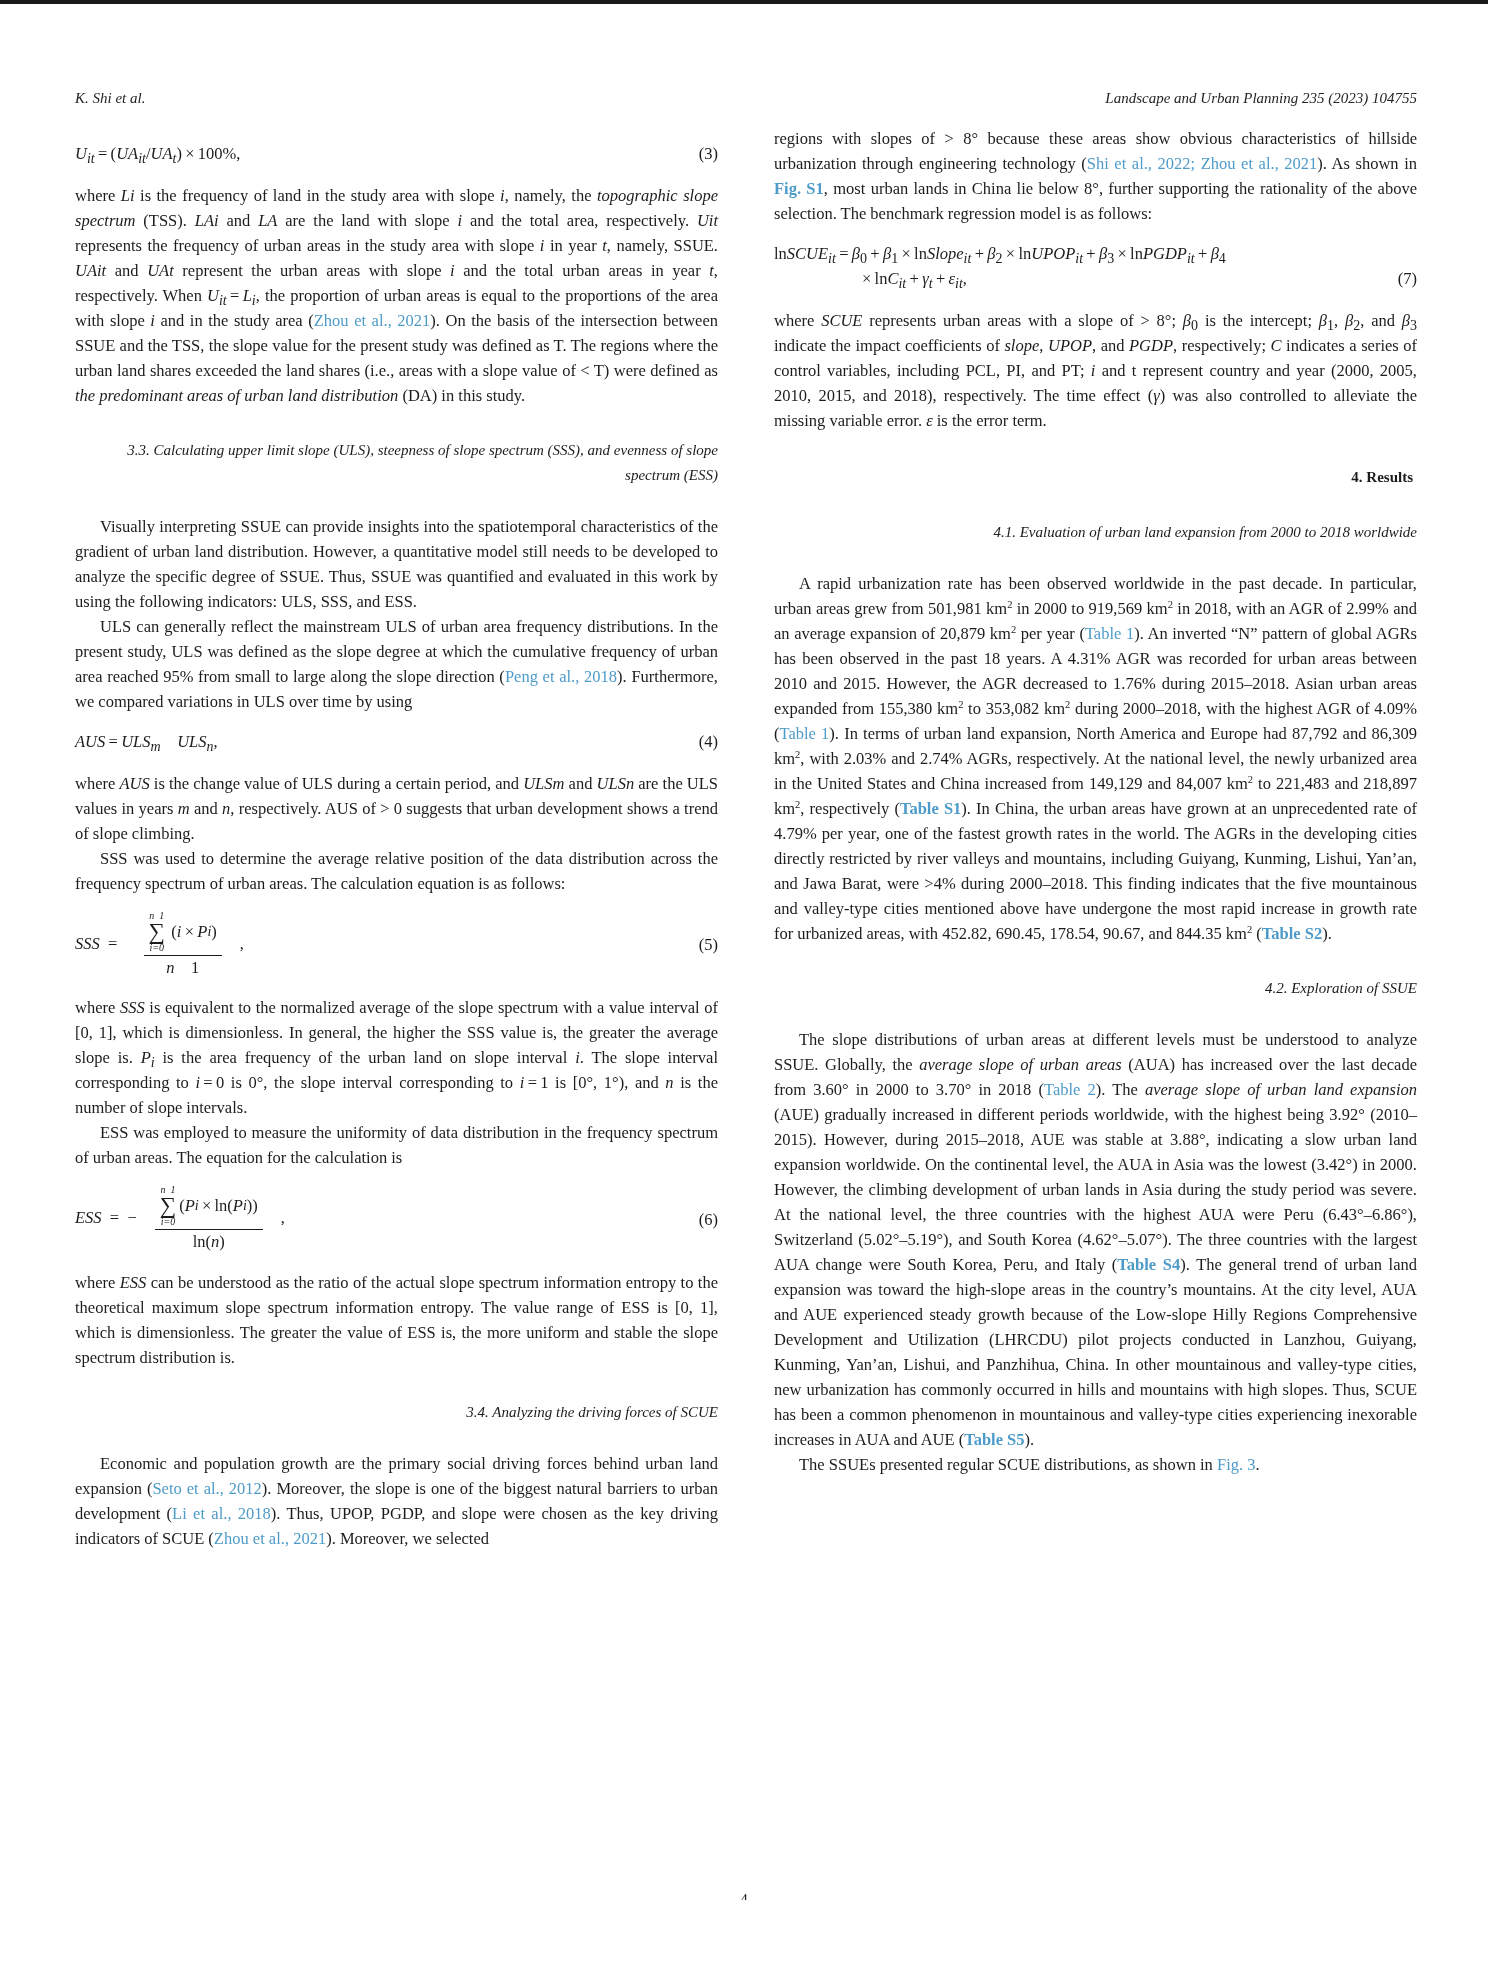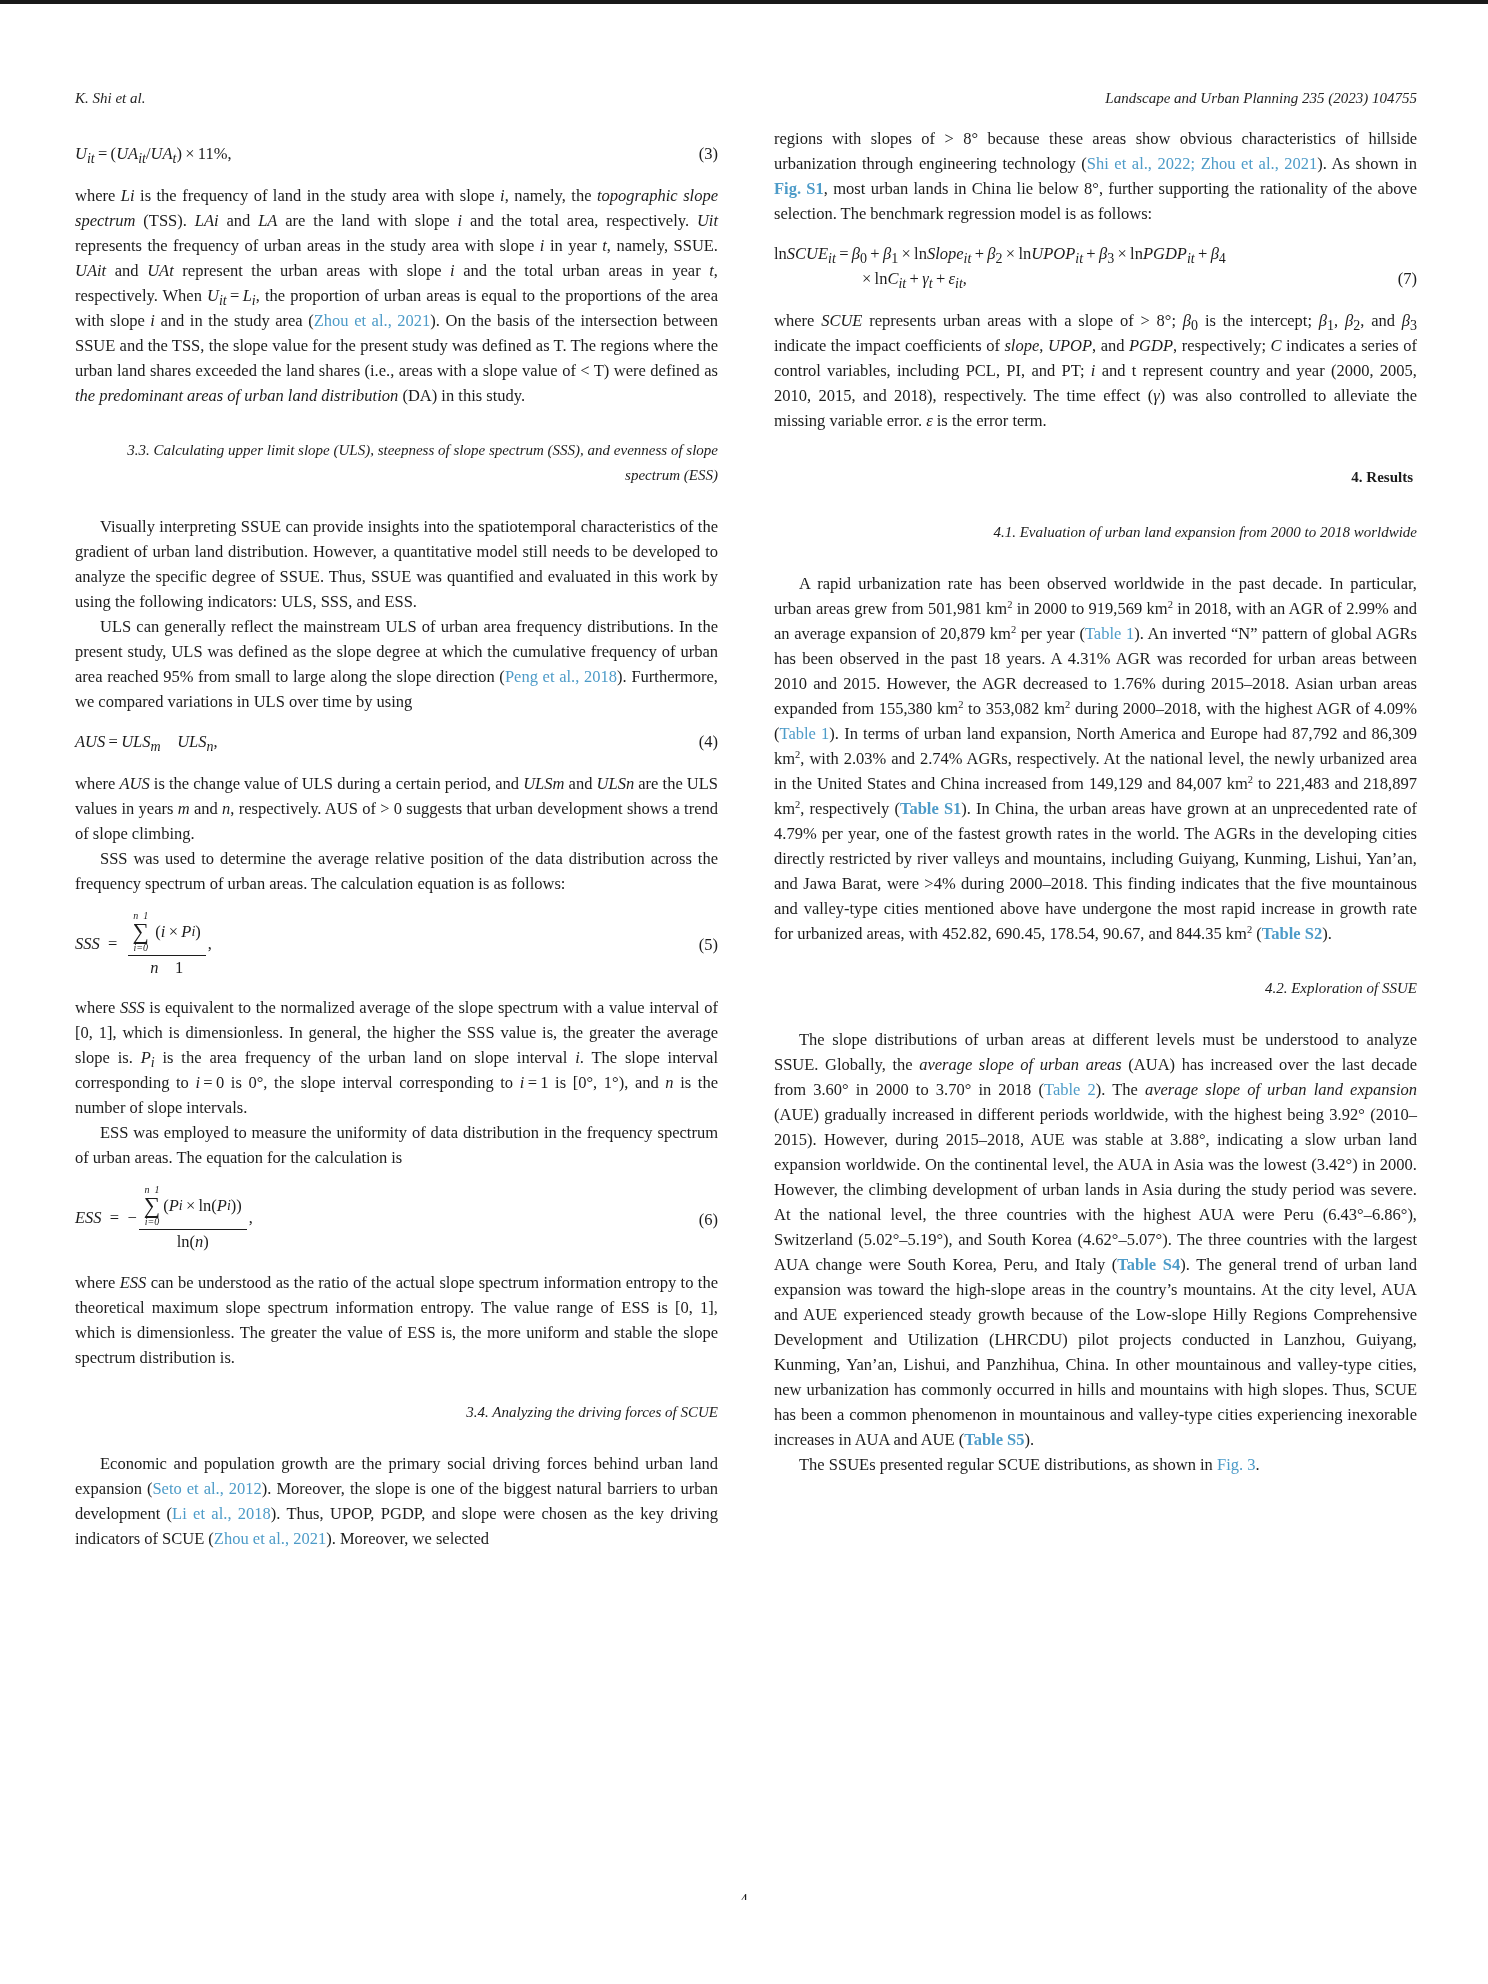--- a/index.html
+++ b/index.html
@@ -35,21 +35,21 @@
     display:flex; justify-content:space-between; align-items:center;
     margin:15px 0 17px; text-align:left;
   }
   .eq.end{align-items:flex-end;gap:12px;}
   .eq-lines{flex:1 1 auto;}
   .eq-line{white-space:nowrap;}
   .eq-line.cont{margin-left:88px; }
   .eq-num{flex:0 0 auto; padding-left:8px;}
   .frac{
     display:inline-flex; flex-direction:column; align-items:center;
-    vertical-align:middle; margin:0 2px; line-height:1.25;
+    vertical-align:middle; margin:0 18px; line-height:1.25;
   }
   .fnum{
     display:inline-flex; align-items:center;
     border-bottom:1.4px solid var(--ink); padding:0 5px 2px;
   }
   .fden{padding-top:2px;}
   .sum{
     display:inline-flex; flex-direction:column; align-items:center;
     line-height:1; margin-right:3px; vertical-align:middle;
   }
@@ -68,21 +68,21 @@
 
   <div class="header">
     <span>K. Shi et al.</span>
     <span>Landscape and Urban Planning 235 (2023) 104755</span>
   </div>
 
   <div class="content">
     <div class="col" id="col-left">
         <div class="eq">
           <div class="eq-lines">
-            <div class="eq-line"><i>U</i><sub class="it">it</sub><span> = (</span><i>UA</i><sub class="it">it</sub><span>/</span><i>UA</i><sub class="it">t</sub><span>) × 11%,</span></div>
+            <div class="eq-line"><i>U</i><sub class="it">it</sub><span> = (</span><i>UA</i><sub class="it">it</sub><span>/</span><i>UA</i><sub class="it">t</sub><span>) × 100%,</span></div>
           </div>
           <span class="eq-num">(3)</span>
         </div>
         <p class="para"><span>where </span><i>Li</i><span> is the frequency of land in the study area with slope </span><i>i</i><span>, namely, the </span><i>topographic slope spectrum</i><span> (TSS). </span><i>LAi</i><span> and </span><i>LA</i><span> are the land with slope </span><i>i</i><span> and the total area, respectively. </span><i>Uit</i><span> represents the frequency of urban areas in the study area with slope </span><i>i</i><span> in year </span><i>t</i><span>, namely, SSUE. </span><i>UAit</i><span> and </span><i>UAt</i><span> represent the urban areas with slope </span><i>i</i><span> and the total urban areas in year </span><i>t</i><span>, respectively. When </span><i>U</i><sub class="it">it</sub><span> = </span><i>L</i><sub class="it">i</sub><span>, the proportion of urban areas is equal to the proportions of the area with slope </span><i>i</i><span> and in the study area (</span><a class="lnk">Zhou et al., 2021</a><span>). On the basis of the intersection between SSUE and the TSS, the slope value for the present study was defined as T. The regions where the urban land shares exceeded the land shares (i.e., areas with a slope value of &lt; T) were defined as </span><i>the predominant areas of urban land distribution</i><span> (DA) in this study.</span></p>
         <div class="heading italic"><span>3.3. Calculating upper limit slope (ULS), steepness of slope spectrum (SSS), and evenness of slope spectrum (ESS)</span></div>
         <p class="para ind"><span>Visually interpreting SSUE can provide insights into the spatiotemporal characteristics of the gradient of urban land distribution. However, a quantitative model still needs to be developed to analyze the specific degree of SSUE. Thus, SSUE was quantified and evaluated in this work by using the following indicators: ULS, SSS, and ESS.</span></p>
         <p class="para ind"><span>ULS can generally reflect the mainstream ULS of urban area frequency distributions. In the present study, ULS was defined as the slope degree at which the cumulative frequency of urban area reached 95% from small to large along the slope direction (</span><a class="lnk">Peng et al., 2018</a><span>). Furthermore, we compared variations in ULS over time by using</span></p>
         <div class="eq">
           <div class="eq-lines">
             <div class="eq-line"><i>AUS</i><span> = </span><i>ULS</i><sub class="it">m</sub><span>  </span><i>ULS</i><sub class="it">n</sub><span>,</span></div>

